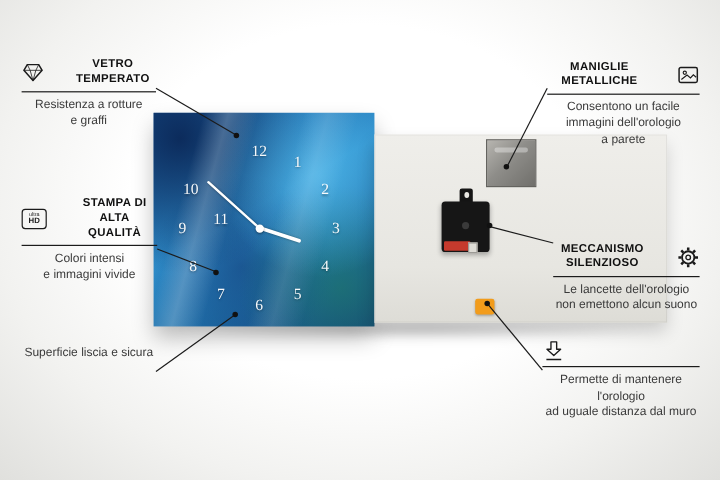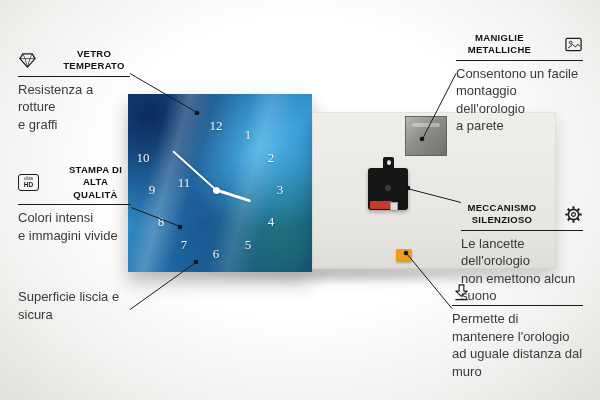--- a/index.html
+++ b/index.html
@@ -15,38 +15,38 @@
   .feature { position:absolute; }
   .title-row {
     display:flex; align-items:center; gap:21px;
     border-bottom:1px solid #1b1b1b; padding-bottom:3px;
   }
   .title {
     flex:1; text-align:center; font-weight:bold; font-size:9.5px;
     line-height:1.3; color:#101010; white-space:pre-line; letter-spacing:0.3px;
   }
   .desc {
-    margin-top:4px; font-size:13px; line-height:1.35; color:#3a3a3a;
-    white-space:pre-line;
+    margin-top:4px; font-size:10px; line-height:1.35; color:#3a3a3a;
+    text-align:center; white-space:pre-line;
   }
   .icon { width:19px; height:19px; flex:0 0 auto; }
   .icon svg { width:100%; height:100%; display:block; }
 
   .ultrahd {
     width:21px; height:17px; border:1.2px solid #1b1b1b; border-radius:3px;
     display:flex; flex-direction:column; align-items:center; justify-content:center;
     flex:0 0 auto;
   }
   .ultrahd .u1 { font-size:4.5px; line-height:1; color:#1b1b1b; }
   .ultrahd .u2 { font-size:6.5px; line-height:1; font-weight:bold; color:#1b1b1b; }
 
   #f-l1 { left:18px;  top:48px;  width:112px; }
   #f-l2 { left:18px;  top:164px; width:113px; }
   #f-l3 { left:18px;  top:284px; width:112px; }
-  #f-r1 { left:456px; top:32px;  width:127px; }
+  #f-r1 { left:456px; top:50px;  width:127px; }
   #f-r2 { left:461px; top:177px; width:122px;margin-top:25px; }
   #f-r3 { left:452px; top:283px; width:131px; }
 
   
   .clock-front {
     position:absolute; left:128px; top:94px; width:184px; height:178px;
     background:
       radial-gradient(circle at 75% 30%, rgba(95,205,250,0.55), transparent 45%),
       radial-gradient(circle at 12% 12%, rgba(8,32,78,0.85), transparent 50%),
       radial-gradient(circle at 85% 82%, rgba(30,125,95,0.55), transparent 40%),
@@ -134,21 +134,21 @@
     <span class="num" style="left:88px;  top:32px;">12</span>
     <span class="num" style="left:120px; top:41px;">1</span>
     <span class="num" style="left:143px; top:64px;">2</span>
     <span class="num" style="left:152px; top:96px;">3</span>
     <span class="num" style="left:143px; top:128px;">4</span>
     <span class="num" style="left:120px; top:151px;">5</span>
     <span class="num" style="left:88px;  top:160px;">6</span>
     <span class="num" style="left:56px;  top:151px;">7</span>
     <span class="num" style="left:33px;  top:128px;">8</span>
     <span class="num" style="left:24px;  top:96px;">9</span>
-    <span class="num" style="left:15px;  top:64px;">10</span>
+    <span class="num" style="left:31px;  top:64px;">10</span>
     <span class="num" style="left:56px;  top:41px;margin-top:48px;">11</span>
     <div class="hand minute"></div>
     <div class="hand hour"></div>
     <div class="cap"></div>
   </div>
 
   <div class="clock-back"></div>
   <div class="metal-plate"></div>
   <div class="mech-hook"></div>
   <div class="mechanism"></div>
@@ -193,21 +193,21 @@
 METALLICHE</span>
       <span class="icon">
         <svg viewBox="0 0 20 20">
             <rect x="2" y="3.5" width="16" height="13" rx="1.5" fill="none" stroke="#1b1b1b" stroke-width="1.3"></rect>
             <circle cx="7" cy="8" r="1.4" fill="none" stroke="#1b1b1b" stroke-width="1"></circle>
             <path d="M4 14 L9 10 L12 12.5 L14.5 9.8 L17 12" fill="none" stroke="#1b1b1b" stroke-width="1"></path>
           </svg>
       </span>
     </div>
     <div class="desc">Consentono un facile
-montaggio dell'orologio
+immagini dell'orologio
 a parete</div>
   </div>
 
   <div class="feature" id="f-r2">
     <div class="title-row">
       <span class="title">MECCANISMO
 SILENZIOSO</span>
       <span class="icon">
         <svg viewBox="0 0 20 20">
           <g stroke="#1b1b1b" stroke-width="2.2">

